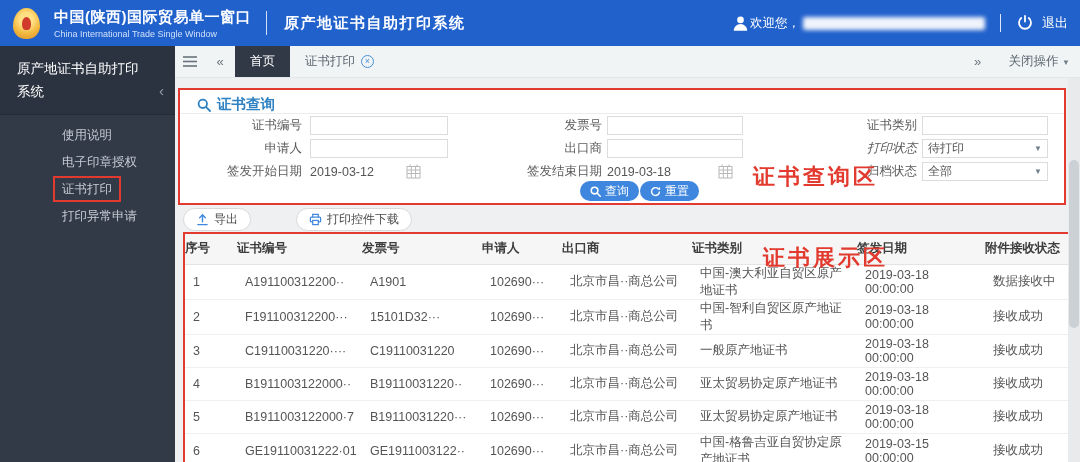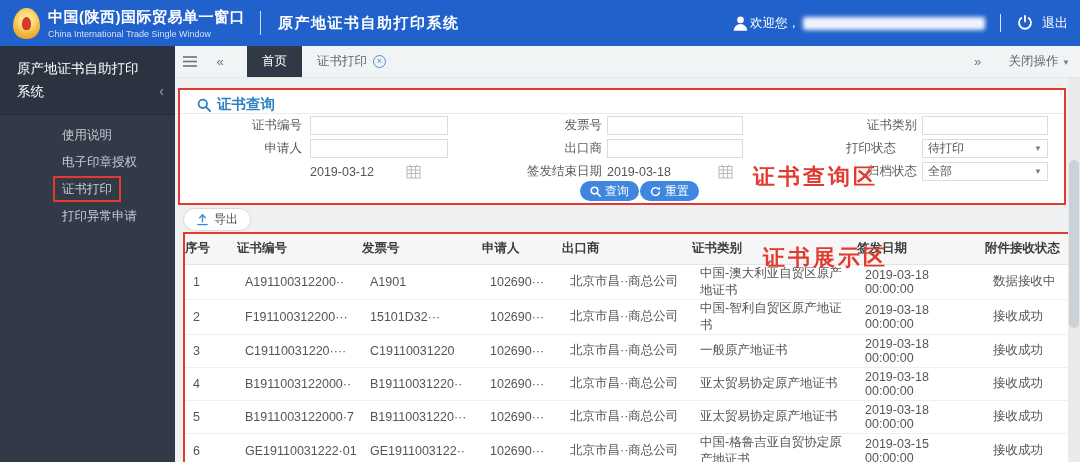--- a/index.html
+++ b/index.html
@@ -3,21 +3,21 @@
 <meta charset="utf-8">
 <style>
   * { margin:0; padding:0; box-sizing:border-box; }
   html,body { width:1080px; height:462px; overflow:hidden; }
   body { position:relative; background:#eef0f1; font-family:"Liberation Sans","DejaVu Sans",sans-serif; }
 
   
   .app-header { position:absolute; top:0; left:0; width:1080px; height:46px; background:#2161cc; display:flex; align-items:center; z-index:20; }
   .logo { margin-left:13px; width:27px; height:31px; background:radial-gradient(circle at 50% 38%, #ffe084 0 28%, #f2b73c 60%, #d98f2b 100%); border-radius:50% 50% 46% 46% / 58% 58% 42% 42%; position:relative; flex:none; }
   .logo::after { content:""; position:absolute; left:9px; top:9px; width:9px; height:13px; background:#d03a2a; border-radius:50% 50% 40% 40%; }
-  .header-title-block { margin-left:8px; color:#fff; }
+  .header-title-block { margin-left:14px; color:#fff; }
   .header-title { font-size:15px; font-weight:bold; letter-spacing:.5px; }
   .header-subtitle { font-size:9px; color:#cfe0fb; margin-top:2px; }
   .header-divider { width:1px; height:24px; background:rgba(255,255,255,.8); margin:0 17px 0 15px; }
   .app-title { color:#fff; font-size:15px; letter-spacing:1.5px; font-weight:600; }
   .header-right { margin-left:auto; display:flex; align-items:center; margin-right:12px; color:#fff; }
   .welcome { font-size:12.5px; }
   .redacted-bar { width:182px; height:13px; background:rgba(255,255,255,.93); filter:blur(2px); border-radius:2px; margin-left:3px; }
   .hdr-sep { width:1px; height:18px; background:rgba(255,255,255,.85); margin:0 15px; }
   .logout-wrap { display:flex; align-items:center; gap:8px; cursor:pointer; }
   .logout-label { font-size:13px; }
@@ -27,21 +27,21 @@
   .sidebar-head { padding:12px 26px 10px 17px; color:#fff; font-size:13.5px; line-height:1.7; background:#2b3340; border-bottom:1px solid #242b36; position:relative; }
   .collapse-arrow { position:absolute; right:11px; bottom:10px; color:#96a0ac; font-size:15px; cursor:pointer; }
   .side-list { padding-top:7px;margin-left:40px; }
   .side-item { height:27px; line-height:27px; padding-left:22px; font-size:12.5px; color:#c6ccd4; cursor:pointer; white-space:nowrap; }
   .side-item .red-frame { display:inline-block; border:2px solid #e23a2e; padding:0 7px; margin-left:-9px; line-height:22px; }
 
   
   .tabbar { position:absolute; top:46px; left:175px; width:905px; height:32px; background:#f1f4f5; border-bottom:1px solid #e3e7e9; display:flex; align-items:stretch; z-index:5; }
   .tab-tool { width:30px; display:flex; align-items:center; justify-content:center; color:#6a737c; font-size:13px; cursor:pointer; flex:none; }
   .tab { padding:0 15px; display:flex; align-items:center; font-size:12.5px; cursor:pointer; gap:6px; }
-  .tab.active { background:#313947; color:#fff;margin-left:12px; }
+  .tab.active { background:#313947; color:#fff; }
   .tab.closable { color:#5b6670; }
   .tab-close { width:13px; height:13px; border:1px solid #4a90d9; border-radius:50%; color:#4a90d9; font-size:9px; line-height:11px; text-align:center; flex:none; }
   .tab-right { margin-left:auto; display:flex; align-items:center; color:#5b6670; font-size:12.5px; padding-right:10px; gap:16px; }
   .caret { font-size:8px; color:#72808b; }
 
   
   .content { position:absolute; top:78px; left:175px; width:905px; height:384px; }
   .scroll-strip { position:absolute; right:0; top:0; width:12px; height:100%; background:#e8eaec; }
   .scroll-thumb { position:absolute; right:1px; top:82px; width:10px; height:168px; background:#ccd1d5; border-radius:5px; }
 
@@ -160,26 +160,27 @@
     <input class="f-input" style="left: 130px; top: 26px; width: 138px;">
     <div class="f-label" style="left:300px; top:26px; width:122px;">发票号</div>
     <input class="f-input" style="left: 427px; top: 26px; width: 136px;">
     <div class="f-label" style="left:640px; top:26px; width:97px;">证书类别</div>
     <input class="f-input" style="left: 742px; top: 26px; width: 126px;">
 
     <div class="f-label" style="left:2px; top:49px; width:120px;">申请人</div>
     <input class="f-input" style="left: 130px; top: 49px; width: 138px;">
     <div class="f-label" style="left:300px; top:49px; width:122px;">出口商</div>
     <input class="f-input" style="left: 427px; top: 49px; width: 136px;">
-    <div class="f-label" style="left:619px; top:49px; width:97px;">打印状态</div>
+    <div class="f-label" style="left:640px; top:49px; width:97px;font-style:italic;">打印状态</div>
     <div class="f-select" style="left:742px; top:49px; width:126px;">
       <span>待打印</span>
       <span class="caret">▼</span>
     </div>
 
+    <div class="f-label" style="left:2px; top:72px; width:120px;">签发开始日期</div>
     <div class="f-date" style="left:130px; top:72px;">
         <span>2019-03-12</span>
       </div>
     <span class="cal-icon" style="left:226px; top:74px;">
       <svg width="15" height="15" viewBox="0 0 15 15" fill="#fff" stroke="#b8b8b8">
           <rect x="1" y="2.5" width="13" height="11.5"></rect>
           <line x1="1" y1="6" x2="14" y2="6"></line>
           <line x1="1" y1="9.5" x2="14" y2="9.5"></line>
           <line x1="5.3" y1="2.5" x2="5.3" y2="14"></line>
           <line x1="9.6" y1="2.5" x2="9.6" y2="14"></line>
@@ -234,20 +235,30 @@
     <span class="tool-btn">
       <span>
         <svg width="13" height="13" viewBox="0 0 14 14" fill="none" stroke="#3f87de" stroke-width="1.5" stroke-linecap="round">
             <path d="M7 9.5V2.5"></path>
             <path d="M4 5l3-3 3 3"></path>
             <path d="M2 12.5h10"></path>
           </svg>
       </span>
       <span>导出</span>
     </span>
+    <span class="tool-btn">
+      <span>
+        <svg width="13" height="13" viewBox="0 0 14 14" fill="none" stroke="#3f87de" stroke-width="1.3">
+            <rect x="1.5" y="4.5" width="11" height="5" rx="1"></rect>
+            <path d="M4 4.5V1.5h6v3"></path>
+            <rect x="4" y="8" width="6" height="4.5" fill="#fff"></rect>
+          </svg>
+      </span>
+      <span>打印控件下载</span>
+    </span>
   </div>
 
   <div class="table-box">
     <table>
       <colgroup>
         <col style="width:52px">
           <col style="width:125px">
           <col style="width:120px">
           <col style="width:80px">
         <col style="width:130px">

